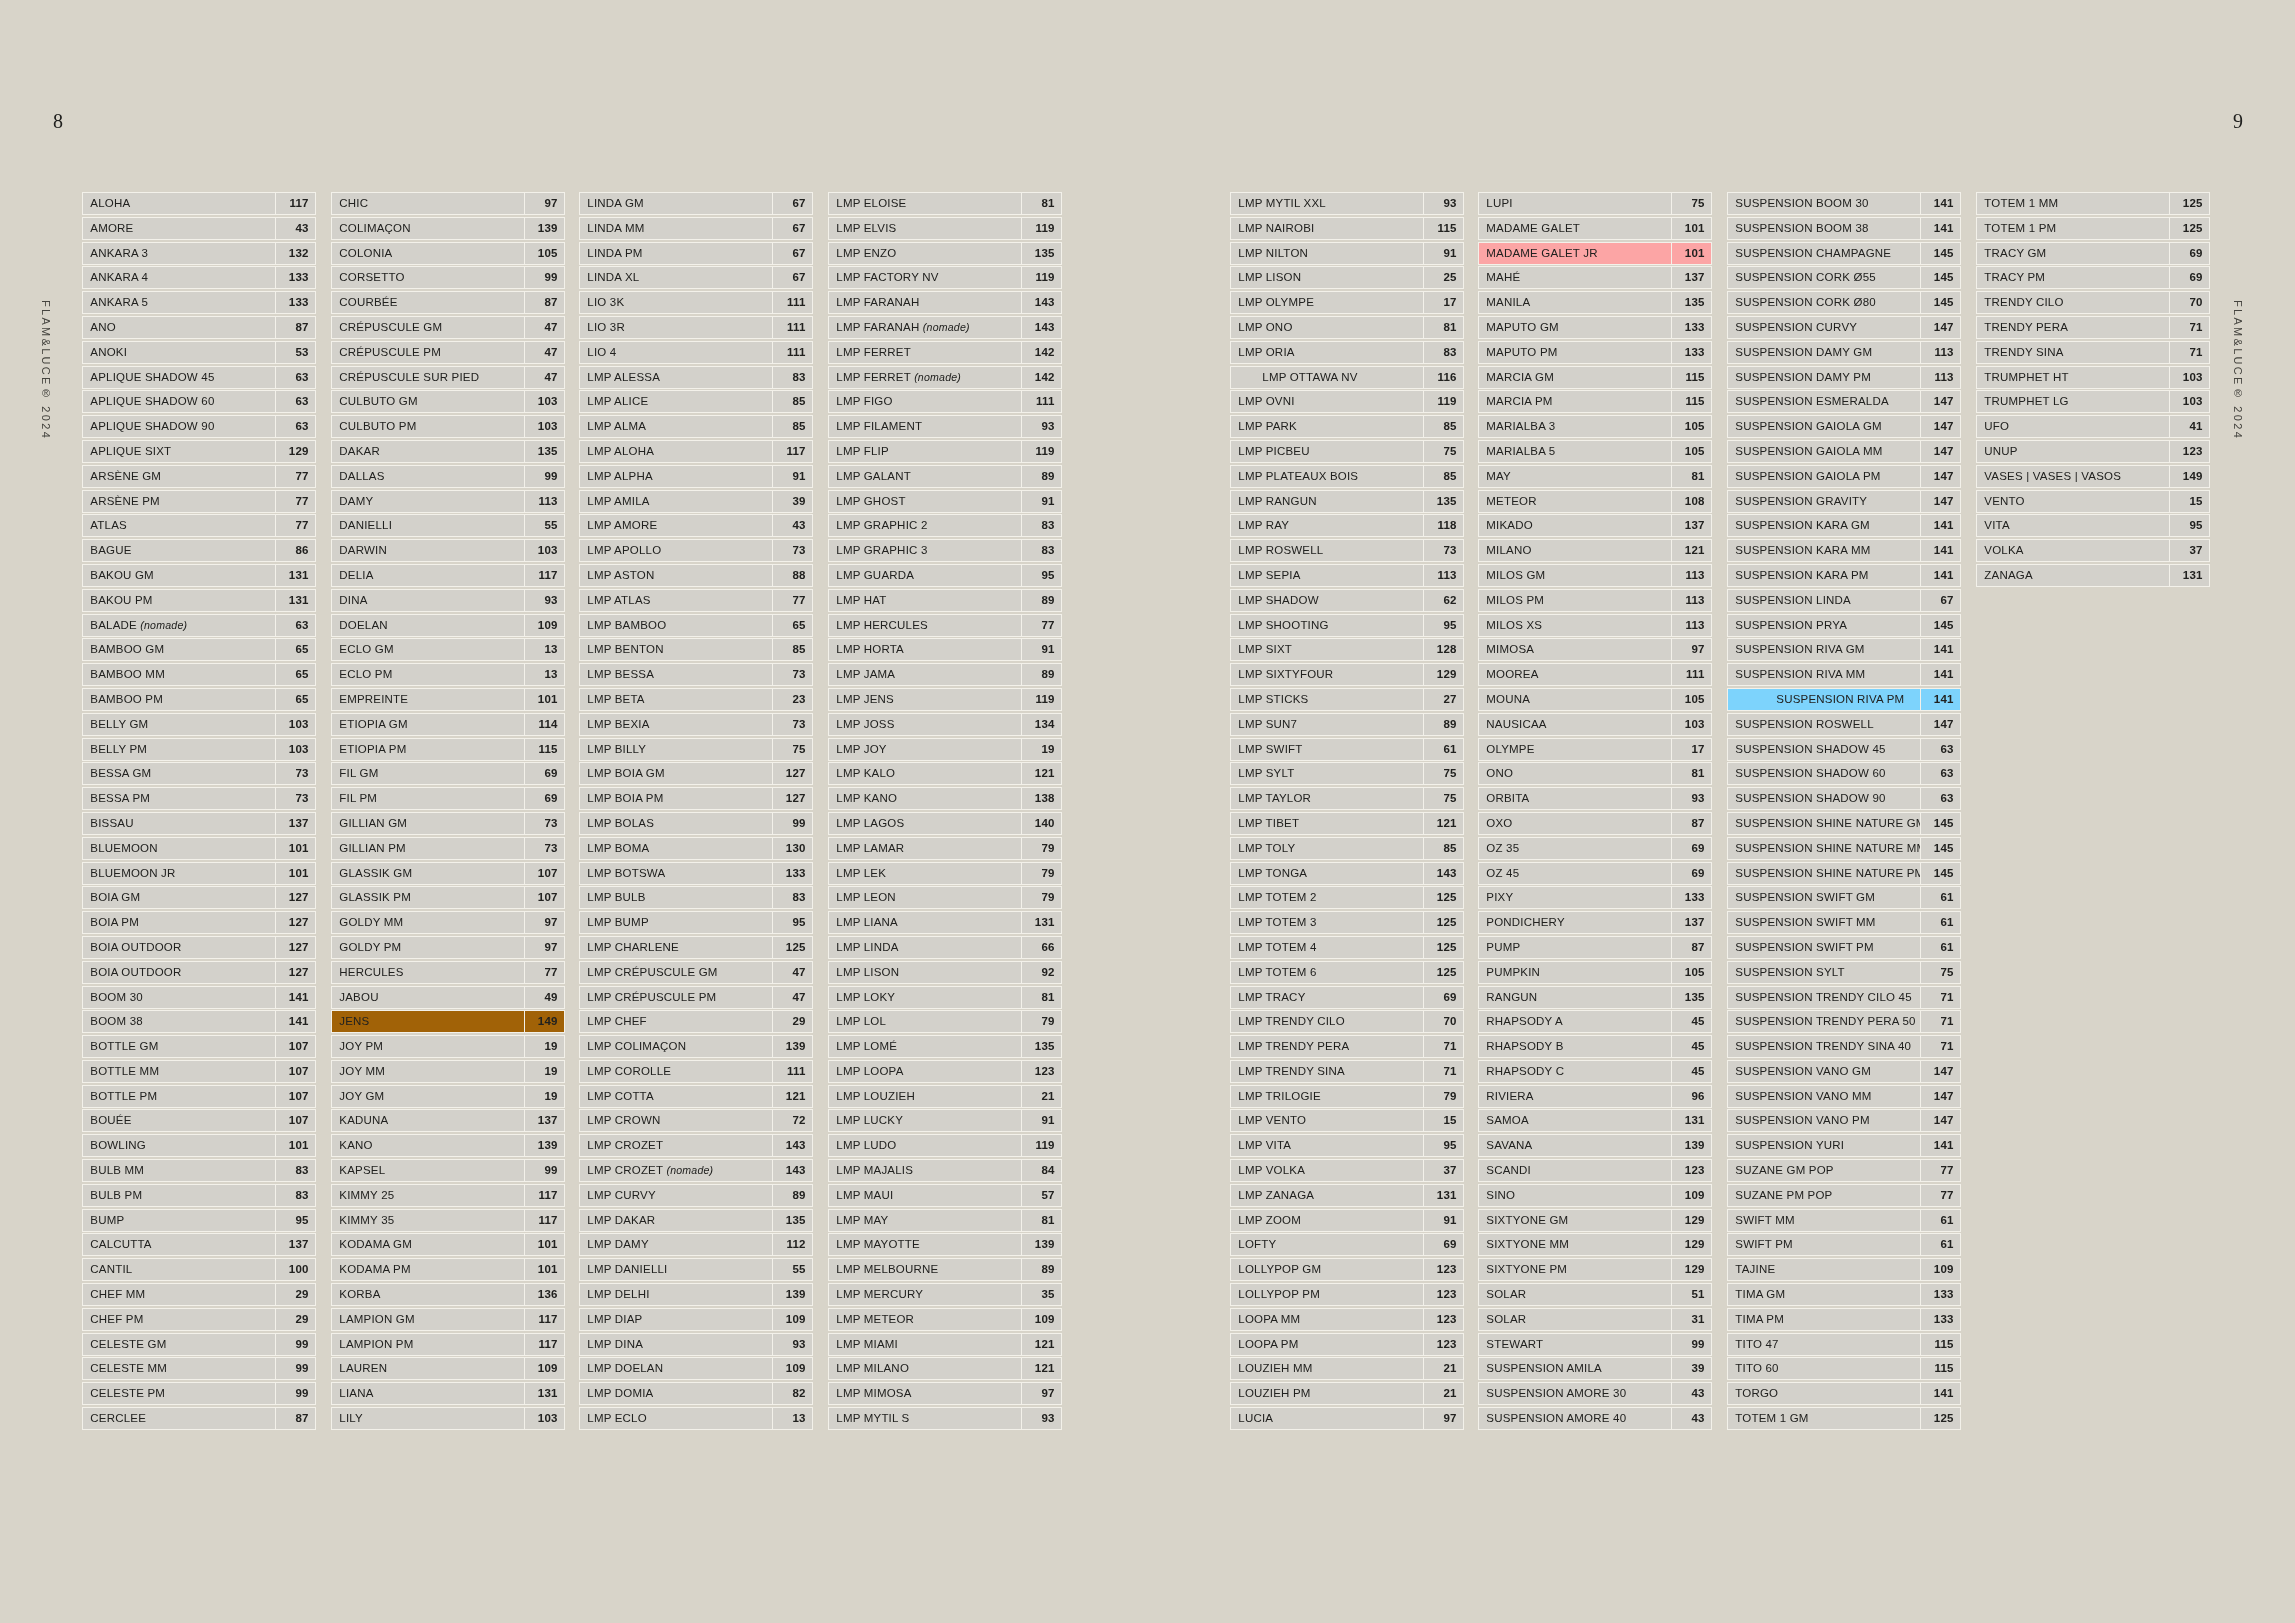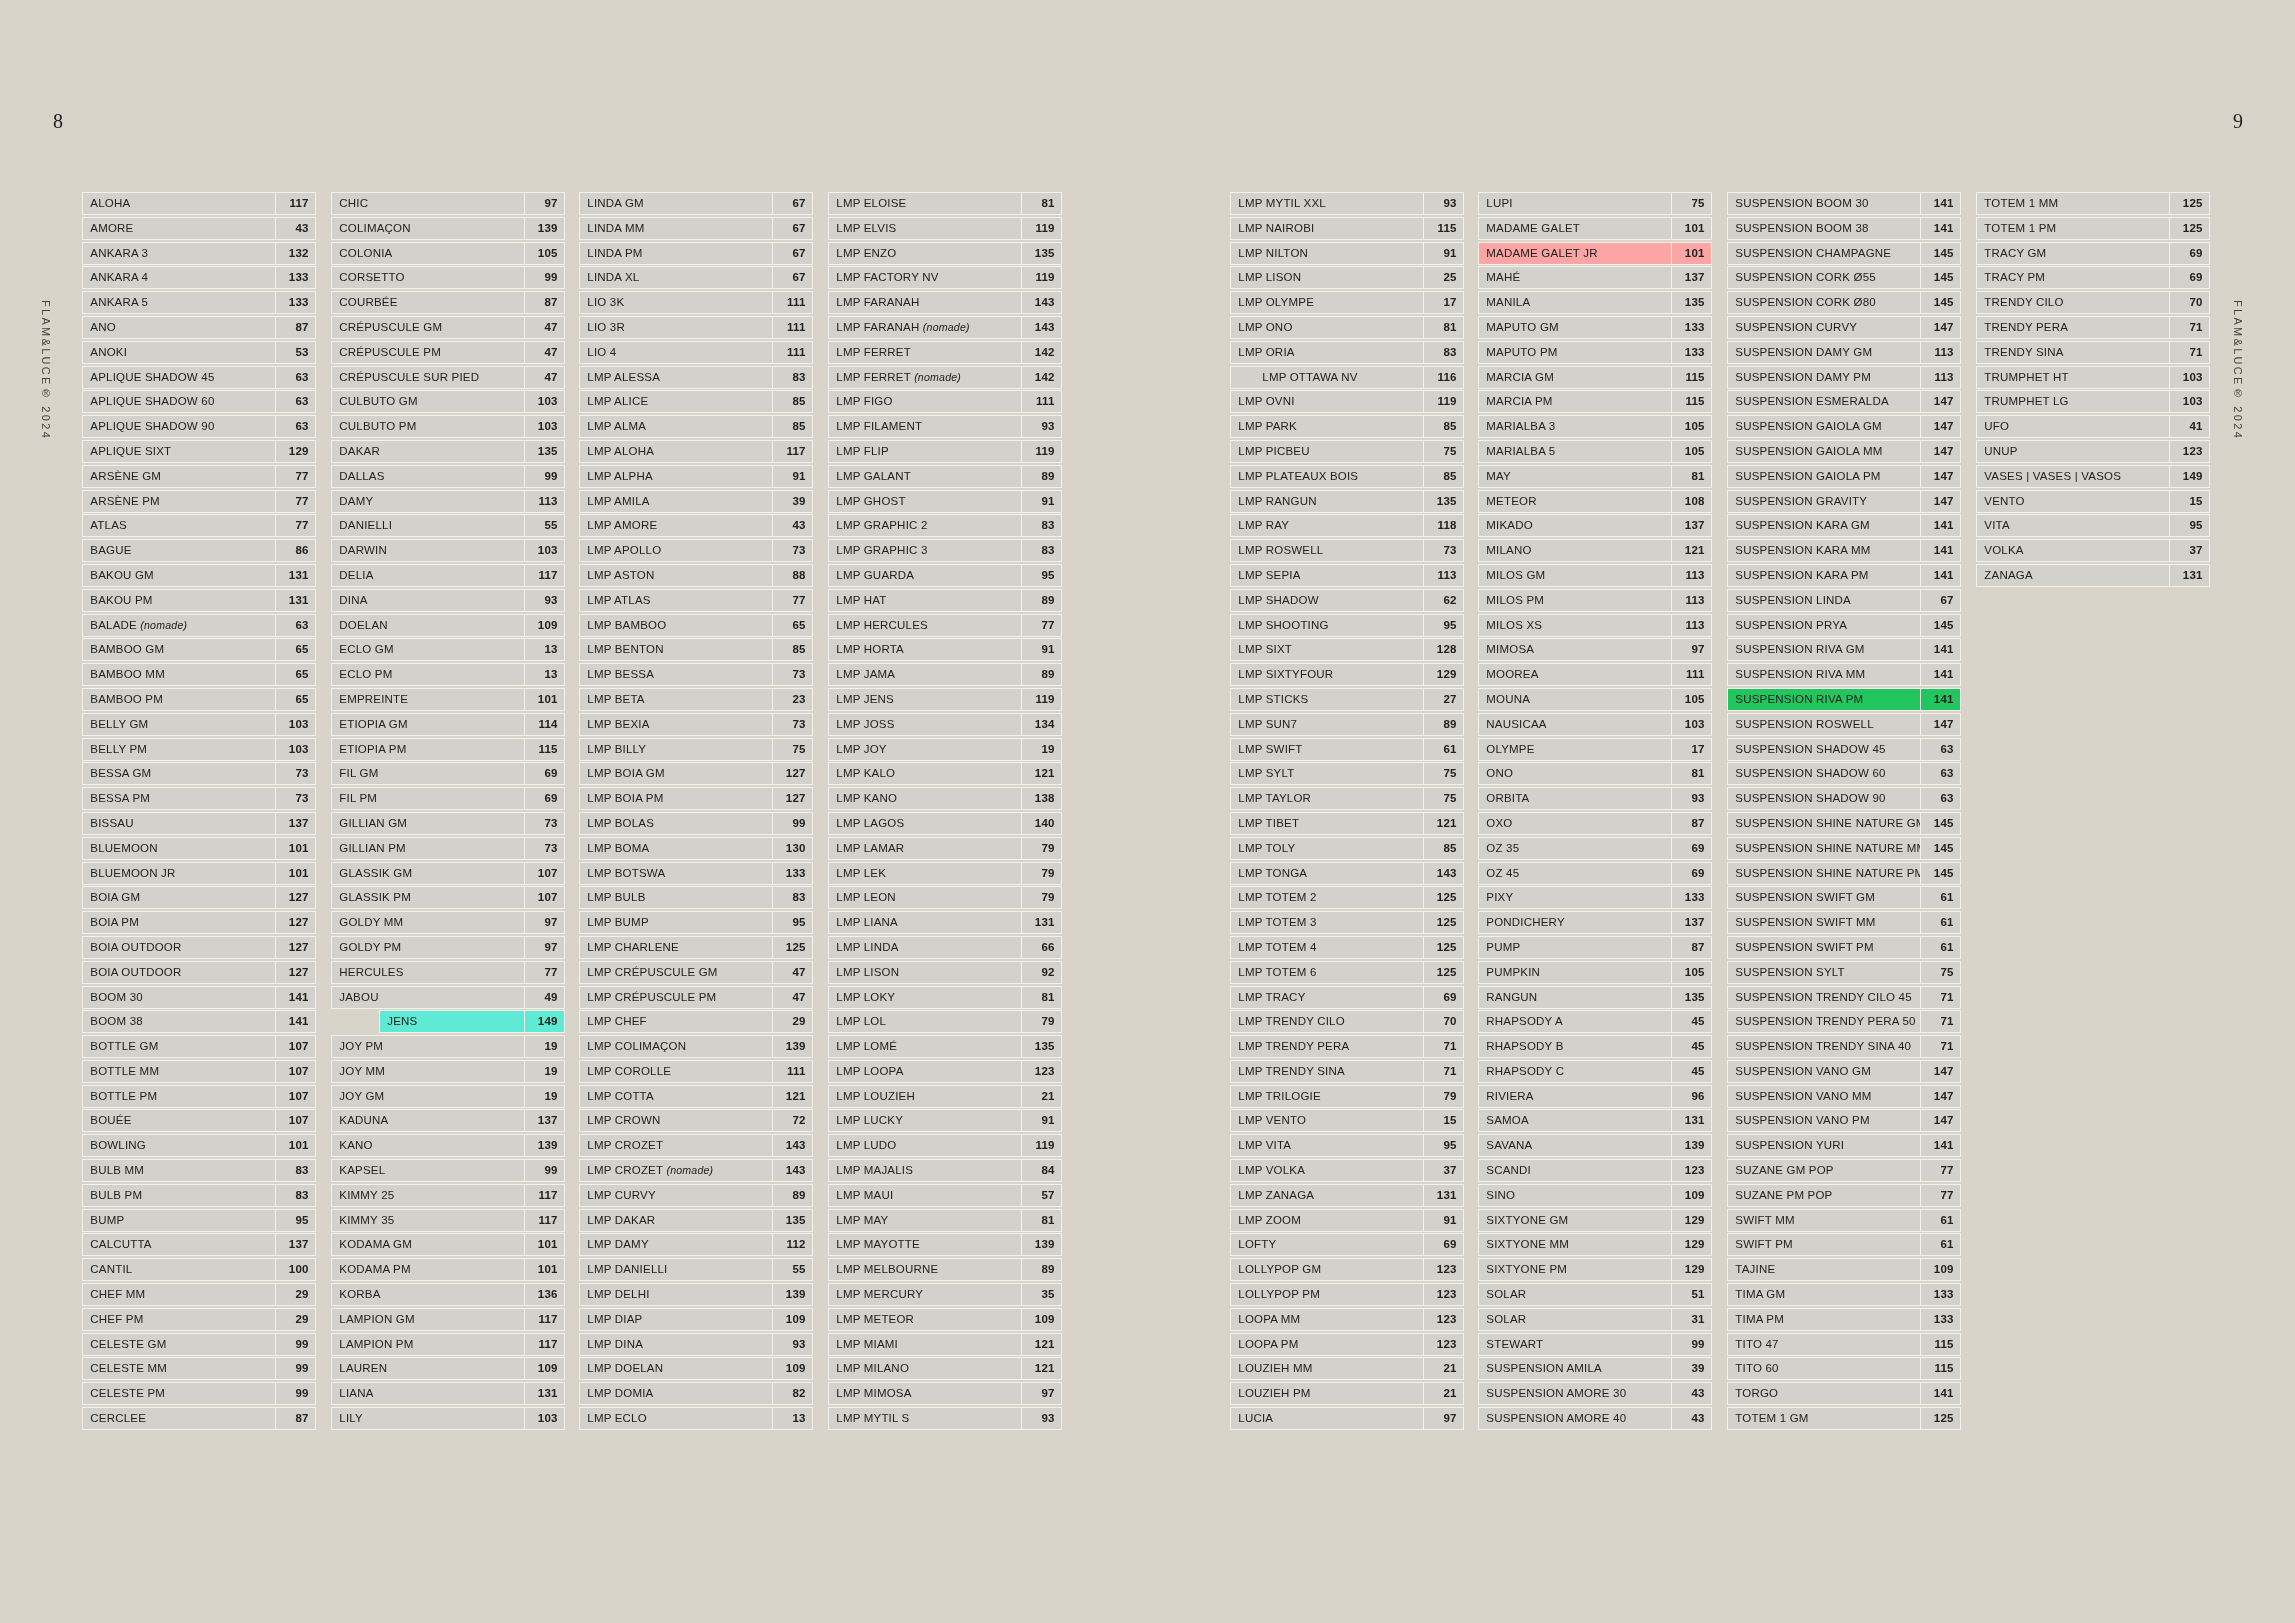--- a/index.html
+++ b/index.html
@@ -395,21 +395,21 @@
         <span class="pg" style="border-color: rgb(243, 241, 234);">97</span>
       </div>
       <div class="row" style="background: rgb(211, 209, 203); border-color: rgb(243, 241, 234);">
         <span class="nm">HERCULES</span>
         <span class="pg" style="border-color: rgb(243, 241, 234);">77</span>
       </div>
       <div class="row" style="background: rgb(211, 209, 203); border-color: rgb(243, 241, 234);">
         <span class="nm">JABOU</span>
         <span class="pg" style="border-color: rgb(243, 241, 234);">49</span>
       </div>
-      <div class="row" style="background: #5eead4; border-color: rgb(243, 241, 234); margin-left: 48px;">
+      <div class="row" style="background: #a16207; border-color: rgb(243, 241, 234);">
         <span class="nm">JENS</span>
         <span class="pg" style="border-color: rgb(243, 241, 234);">149</span>
       </div>
       <div class="row" style="background: rgb(211, 209, 203); border-color: rgb(243, 241, 234);">
         <span class="nm">JOY PM</span>
         <span class="pg" style="border-color: rgb(243, 241, 234);">19</span>
       </div>
       <div class="row" style="background: rgb(211, 209, 203); border-color: rgb(243, 241, 234);">
         <span class="nm">JOY MM</span>
         <span class="pg" style="border-color: rgb(243, 241, 234);">19</span>
@@ -1353,21 +1353,21 @@
         <span class="pg" style="border-color: rgb(243, 241, 234);">145</span>
       </div>
       <div class="row" style="background: rgb(211, 209, 203); border-color: rgb(243, 241, 234);">
         <span class="nm">SUSPENSION RIVA GM</span>
         <span class="pg" style="border-color: rgb(243, 241, 234);">141</span>
       </div>
       <div class="row" style="background: rgb(211, 209, 203); border-color: rgb(243, 241, 234);">
         <span class="nm">SUSPENSION RIVA MM</span>
         <span class="pg" style="border-color: rgb(243, 241, 234);">141</span>
       </div>
-      <div class="row" style="background: #22c55e; border-color: rgb(243, 241, 234);">
+      <div class="row" style="background: #7dd3fc; border-color: rgb(243, 241, 234); padding-left: 41px;">
         <span class="nm">SUSPENSION RIVA PM</span>
         <span class="pg" style="border-color: rgb(243, 241, 234);">141</span>
       </div>
       <div class="row" style="background: rgb(211, 209, 203); border-color: rgb(243, 241, 234);">
         <span class="nm">SUSPENSION ROSWELL</span>
         <span class="pg" style="border-color: rgb(243, 241, 234);">147</span>
       </div>
       <div class="row" style="background: rgb(211, 209, 203); border-color: rgb(243, 241, 234);">
         <span class="nm">SUSPENSION SHADOW 45</span>
         <span class="pg" style="border-color: rgb(243, 241, 234);">63</span>

